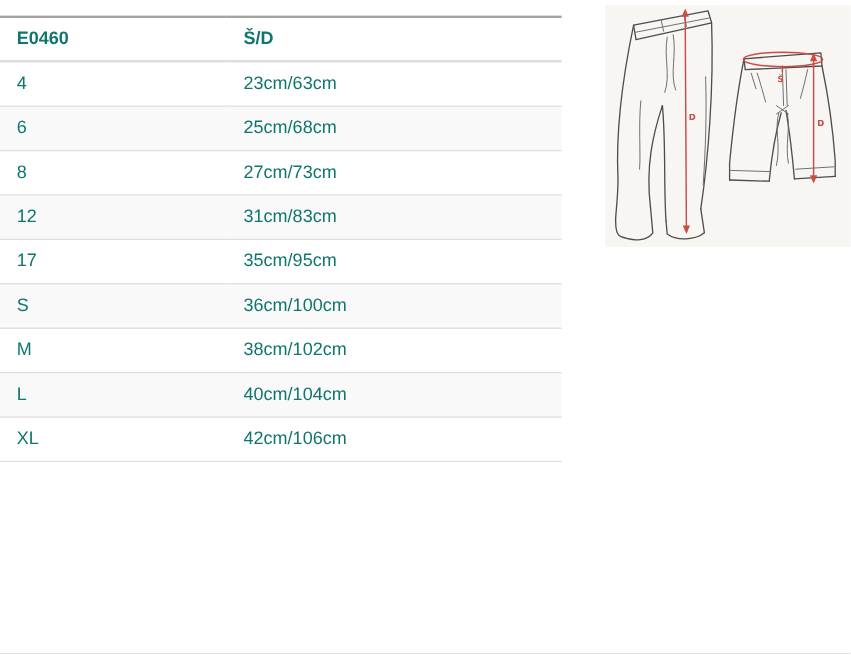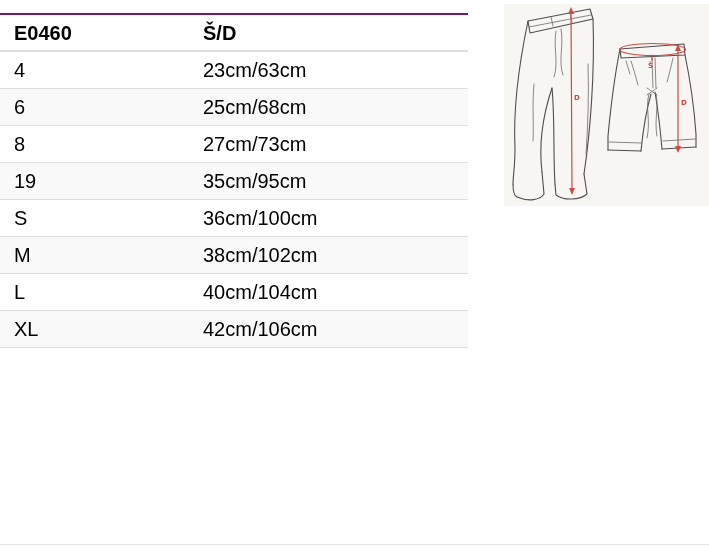--- a/index.html
+++ b/index.html
@@ -18,23 +18,23 @@
   
   .size-table-wrap {
     position: absolute;
     left: 0;
     top: 13px;
     width: 468px;
   }
   table.size-table {
     width: 468px;
     border-collapse: collapse;
-    border-top: 2px solid #701a75;
-    font-size: 20px;
-    color: #000000;
+    border-top: 2px solid #a3a3a3;
+    font-size: 15px;
+    color: #0f766e;
   }
   table.size-table th,
   table.size-table td {
     text-align: left;
     font-weight: normal;
     padding: 9px 8px 9px 14px;
     line-height: 18px;
     vertical-align: middle;
   }
   table.size-table th {
@@ -113,21 +113,25 @@
       </tr>
       <tr>
         <td>6</td>
         <td>25cm/68cm</td>
       </tr>
       <tr>
         <td>8</td>
         <td>27cm/73cm</td>
       </tr>
       <tr>
-        <td>19</td>
+        <td>12</td>
+        <td>31cm/83cm</td>
+      </tr>
+      <tr>
+        <td>17</td>
         <td>35cm/95cm</td>
       </tr>
       <tr>
         <td>S</td>
         <td>36cm/100cm</td>
       </tr>
       <tr>
         <td>M</td>
         <td>38cm/102cm</td>
       </tr>

